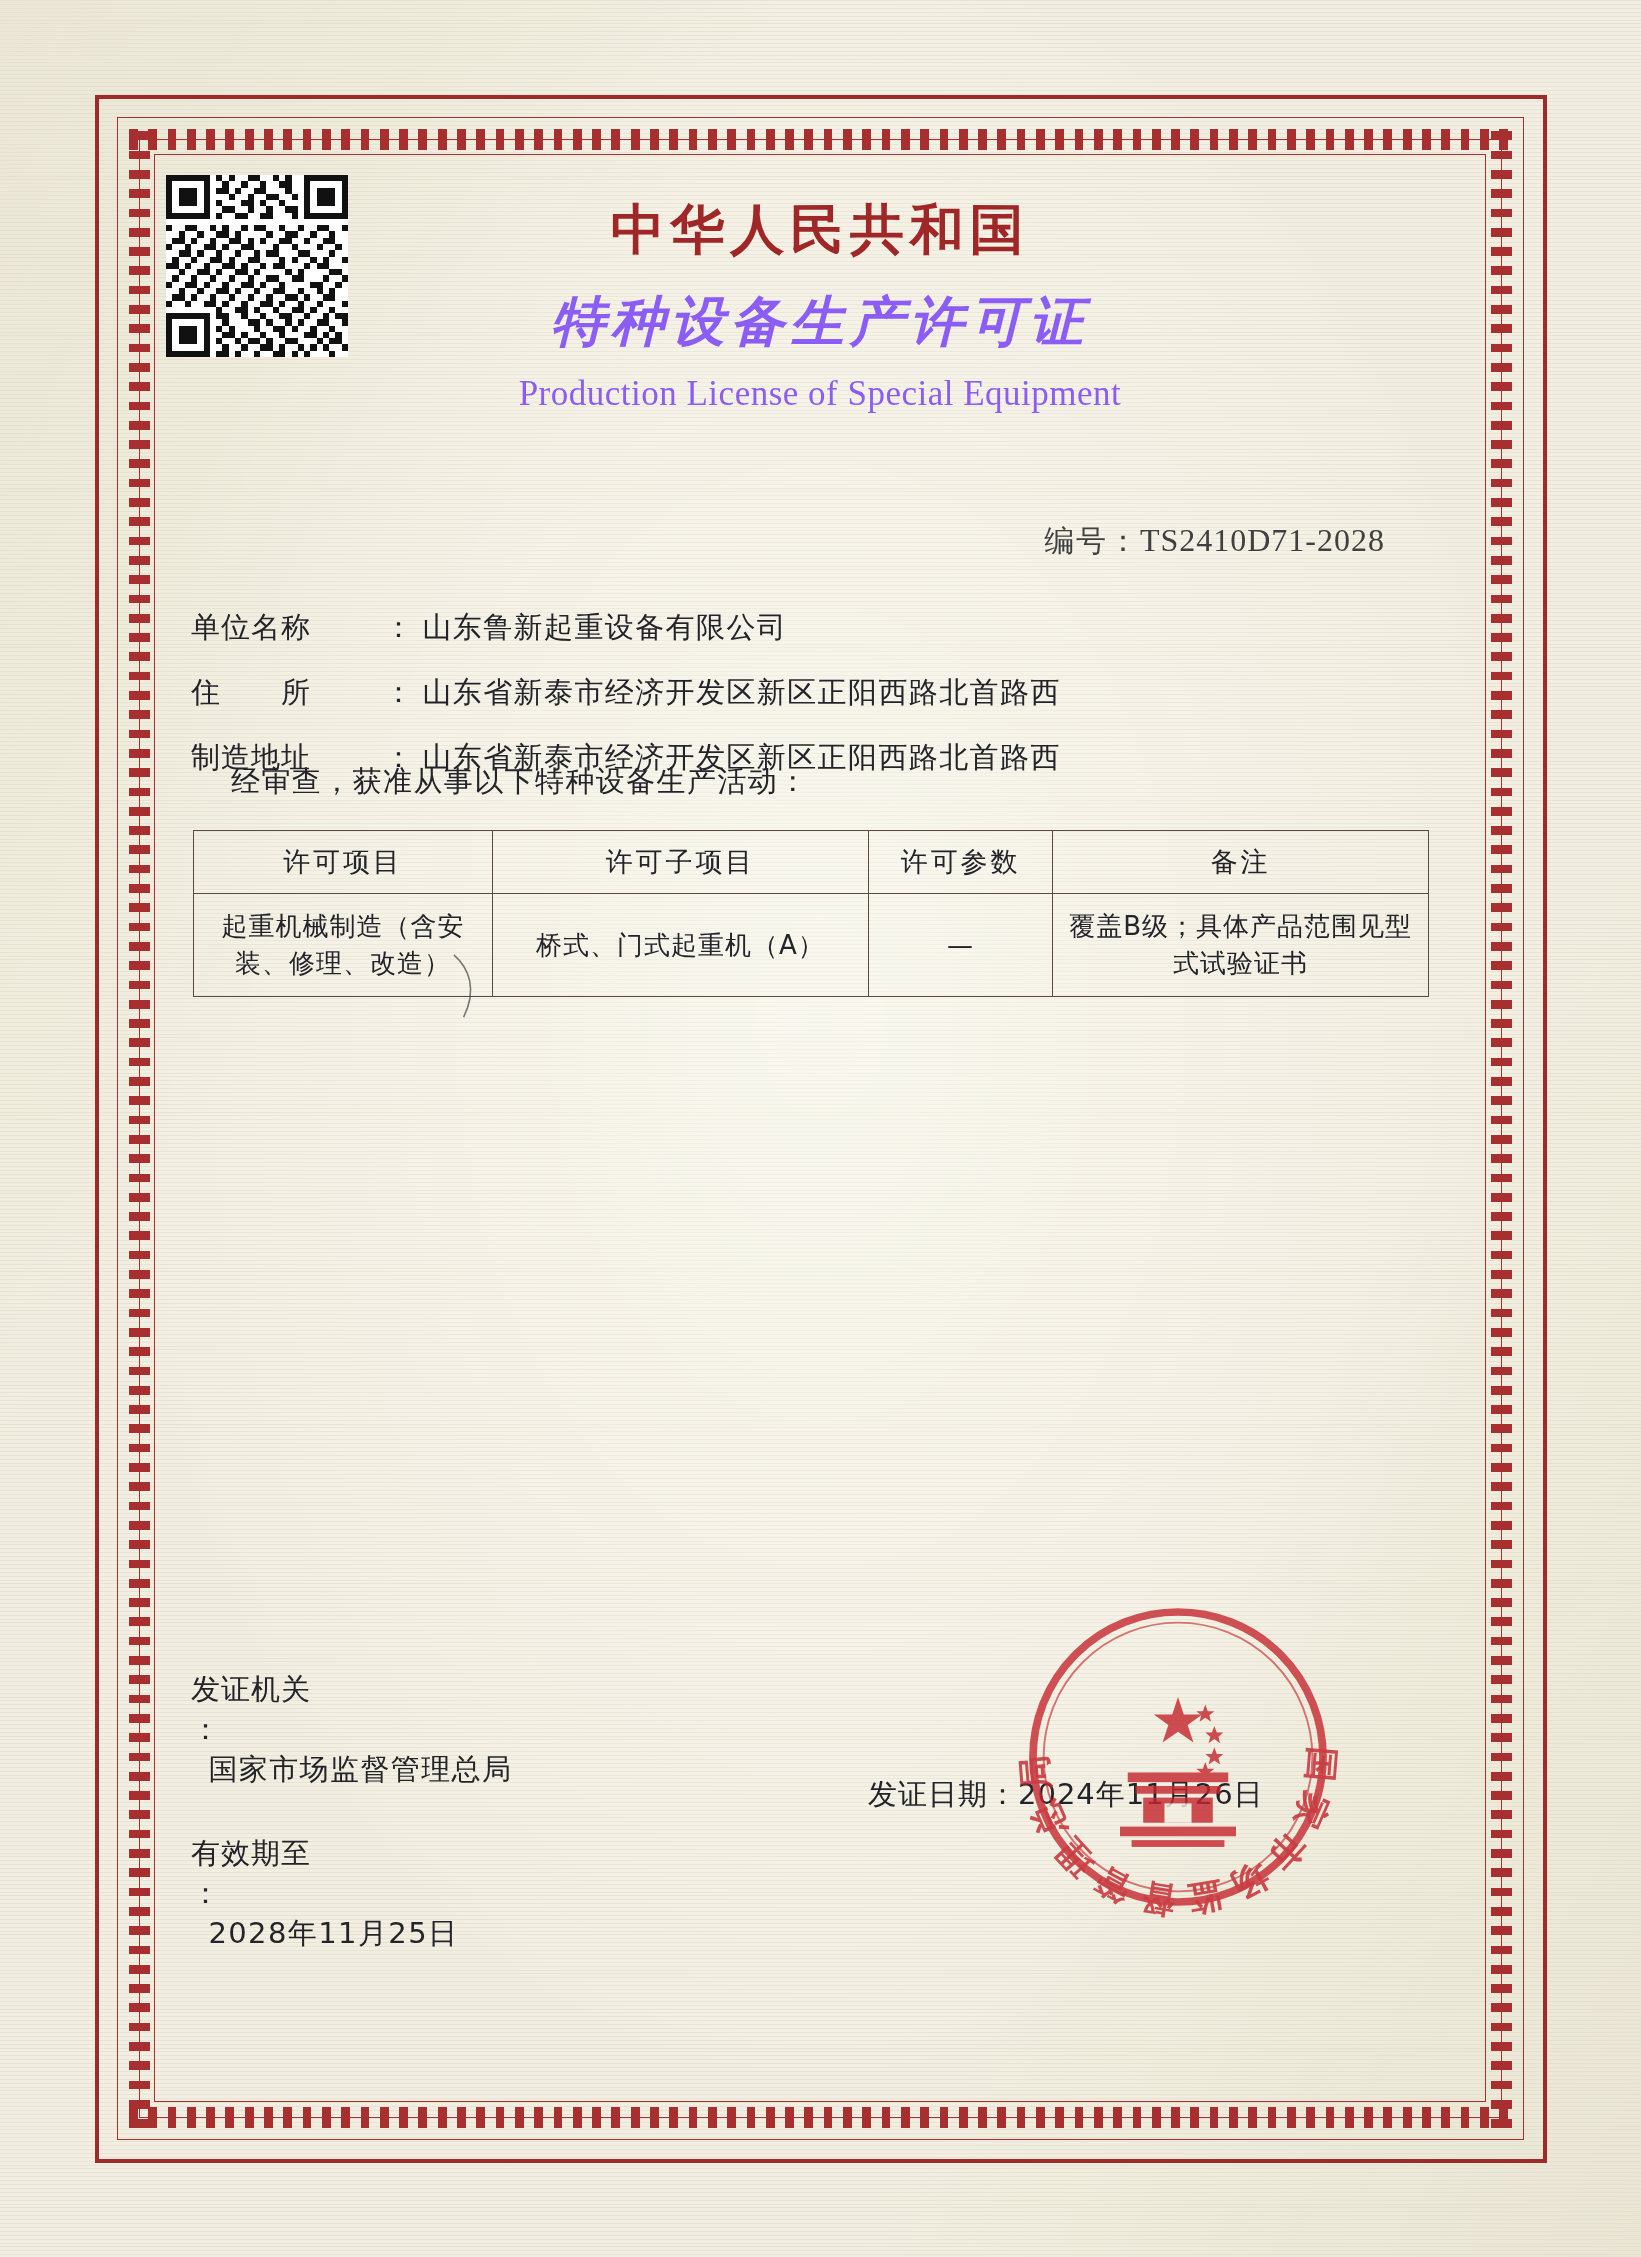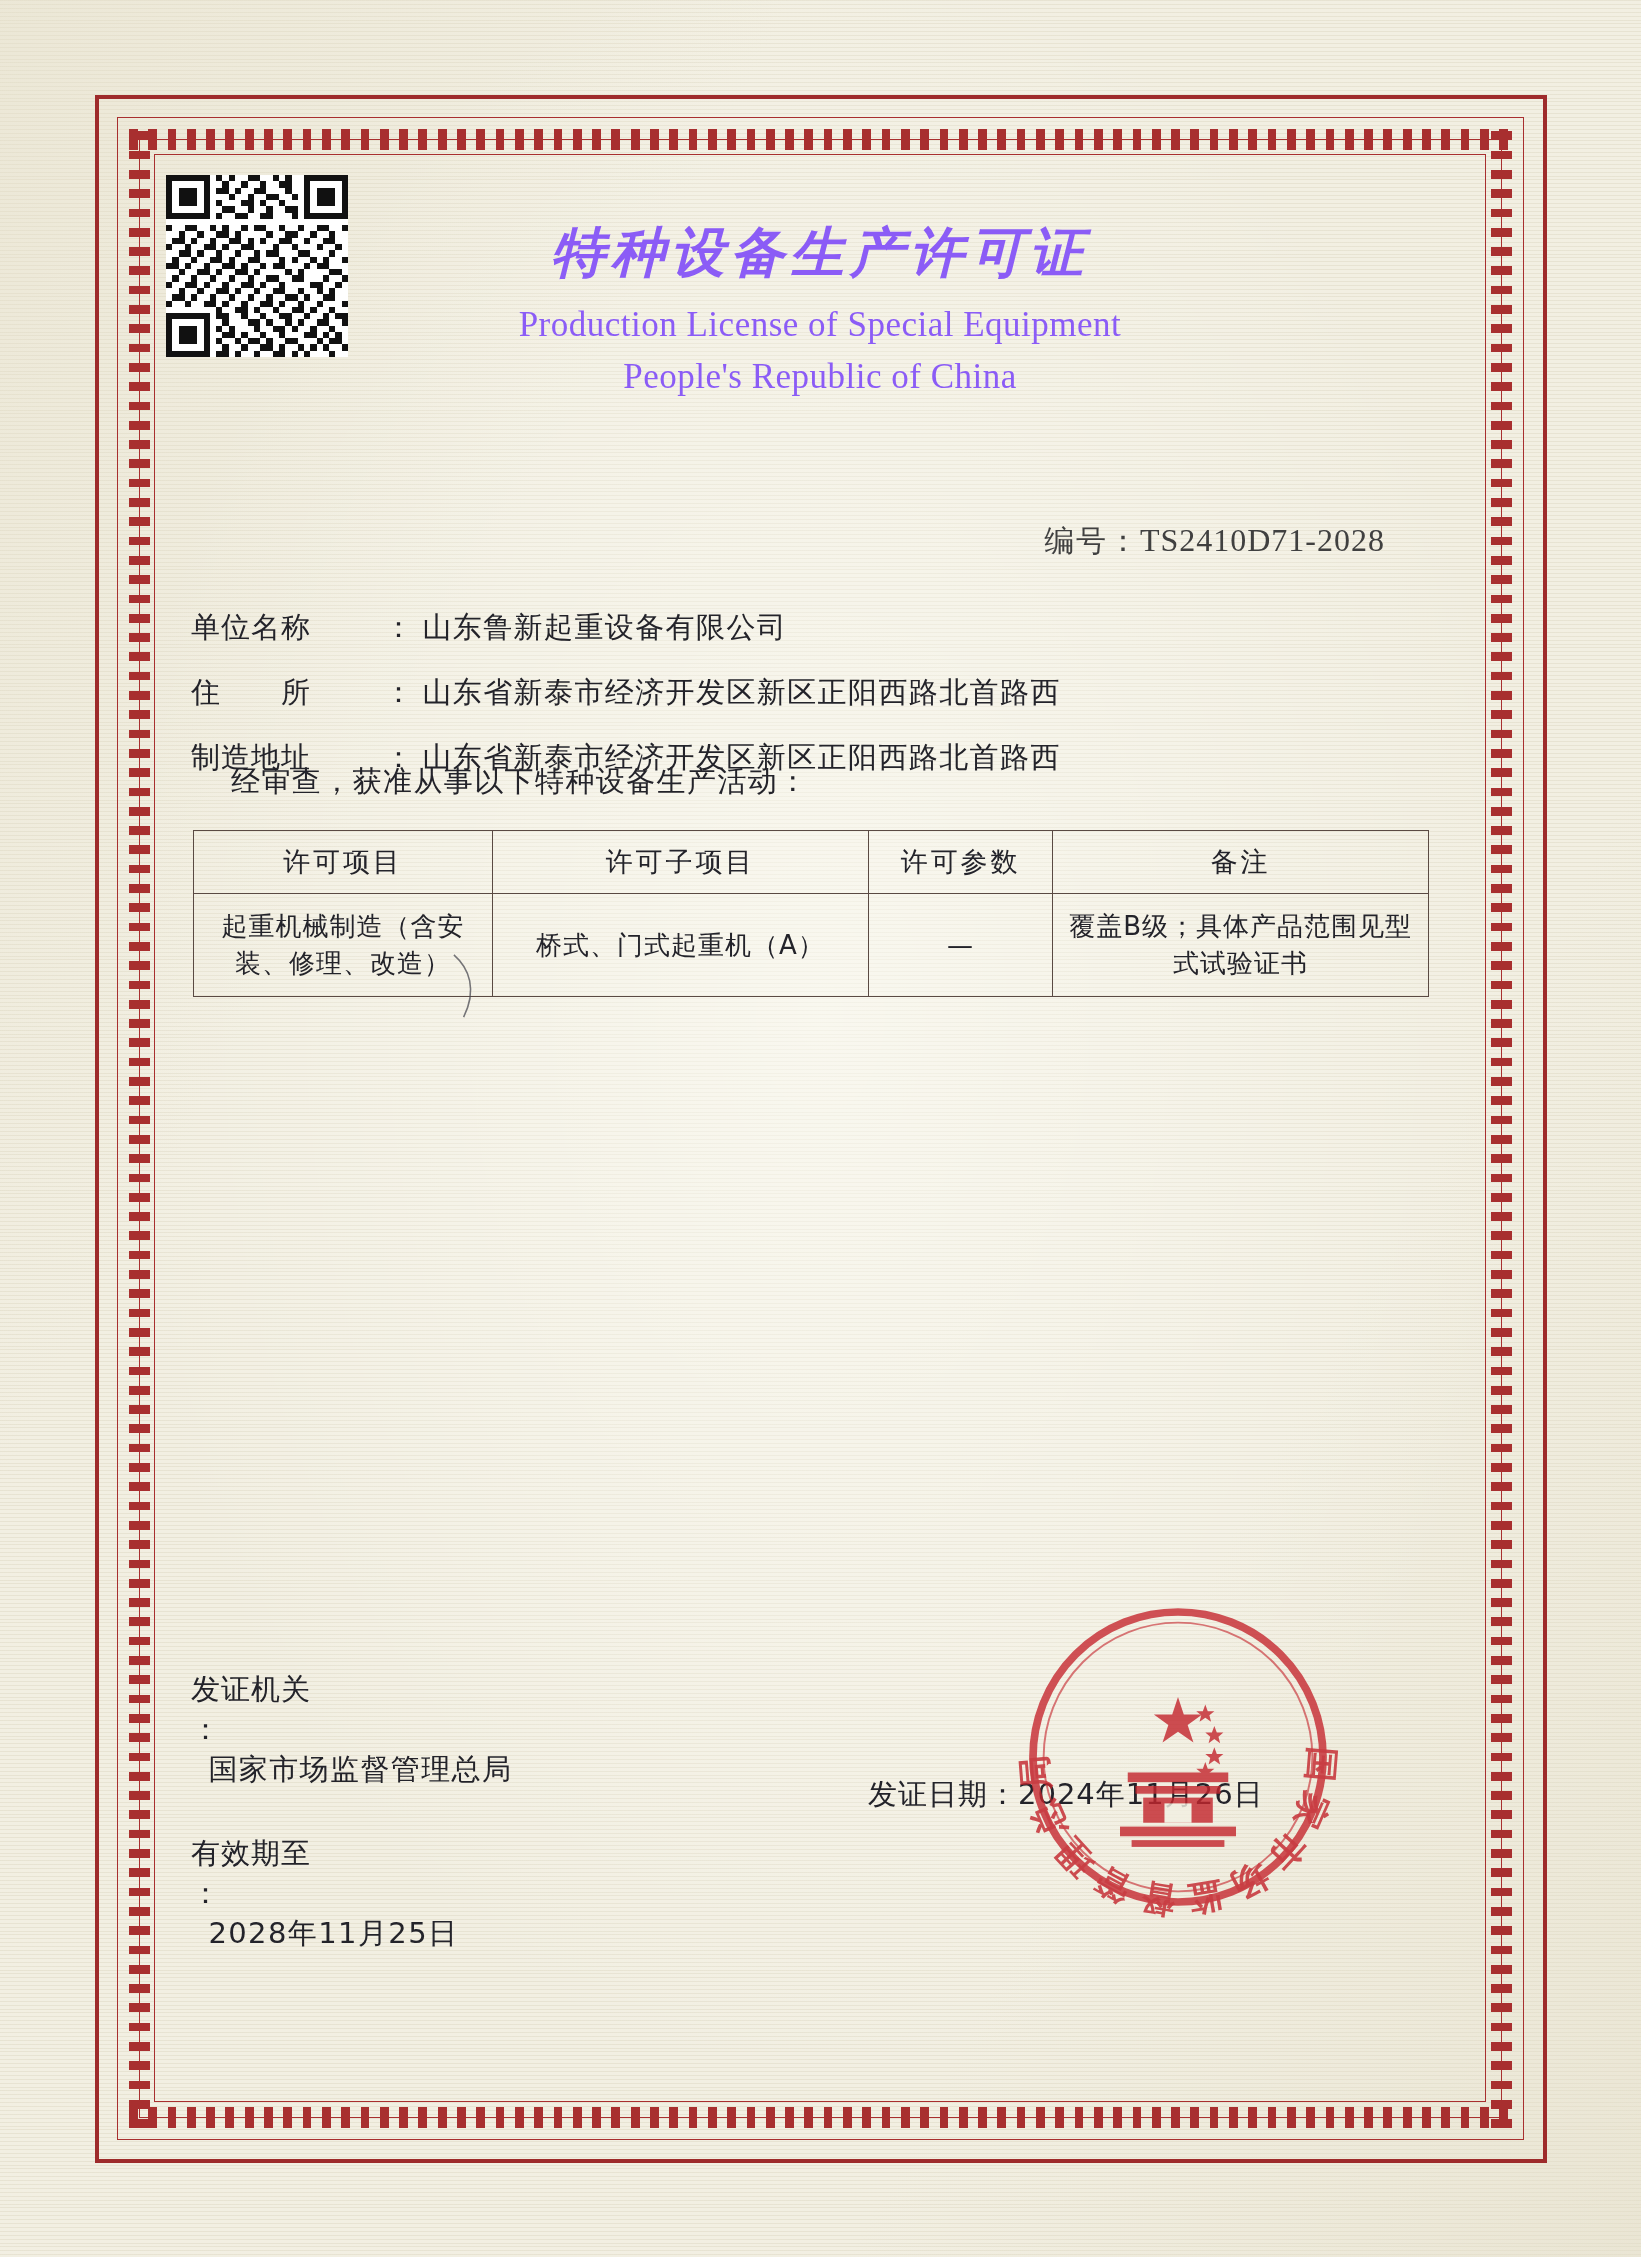--- a/index.html
+++ b/index.html
@@ -508,23 +508,23 @@
           <rect x="14" y="28" width="1" height="1"></rect>
           <rect x="17" y="28" width="2" height="1"></rect>
           <rect x="20" y="28" width="1" height="1"></rect>
           <rect x="22" y="28" width="1" height="1"></rect>
           <rect x="26" y="28" width="1" height="1"></rect>
       </g>
     </svg>
   </div>
 
   <div class="title-block">
+    <div class="title-cn1">中华人民共和国</div>
     <div class="title-cn2">特种设备生产许可证</div>
     <div class="title-en1">Production License of Special Equipment</div>
-    <div class="title-en2">People's Republic of China</div>
   </div>
 
   <div class="serial">
     <span class="label">编号：</span><span class="value">TS2410D71-2028</span>
   </div>
 
   <div class="fields">
     <div class="field-row">
       <span class="field-label">单位名称</span>
       <span class="field-colon">：</span>

